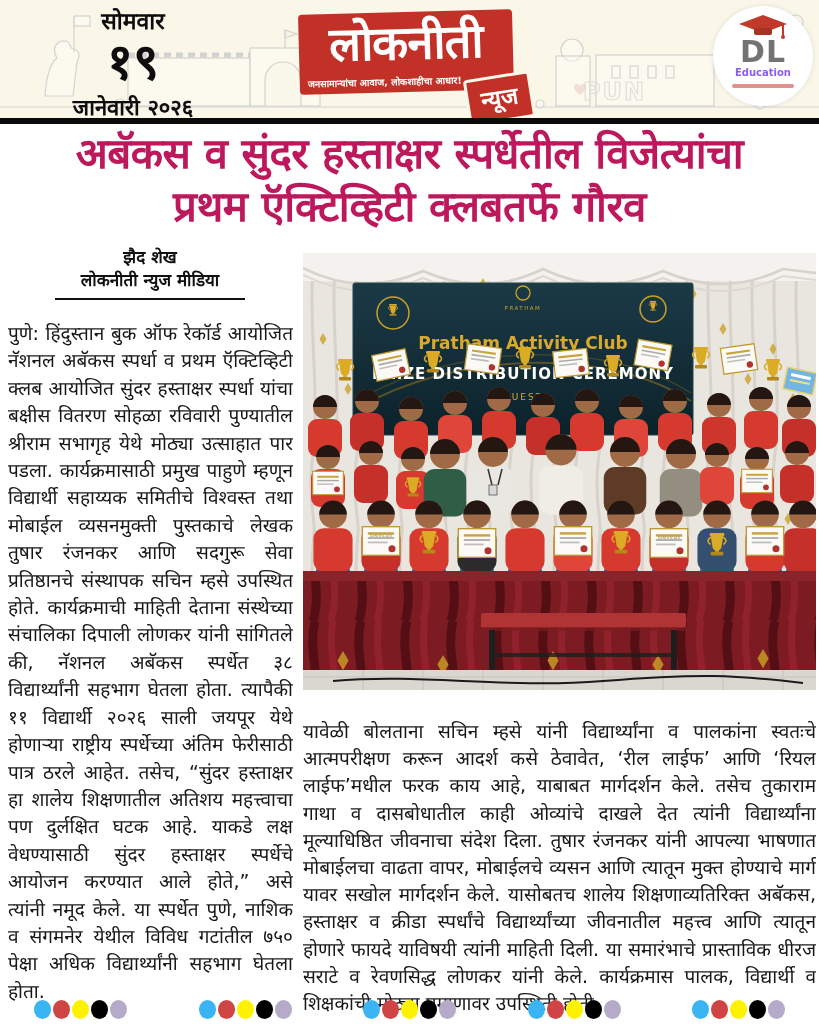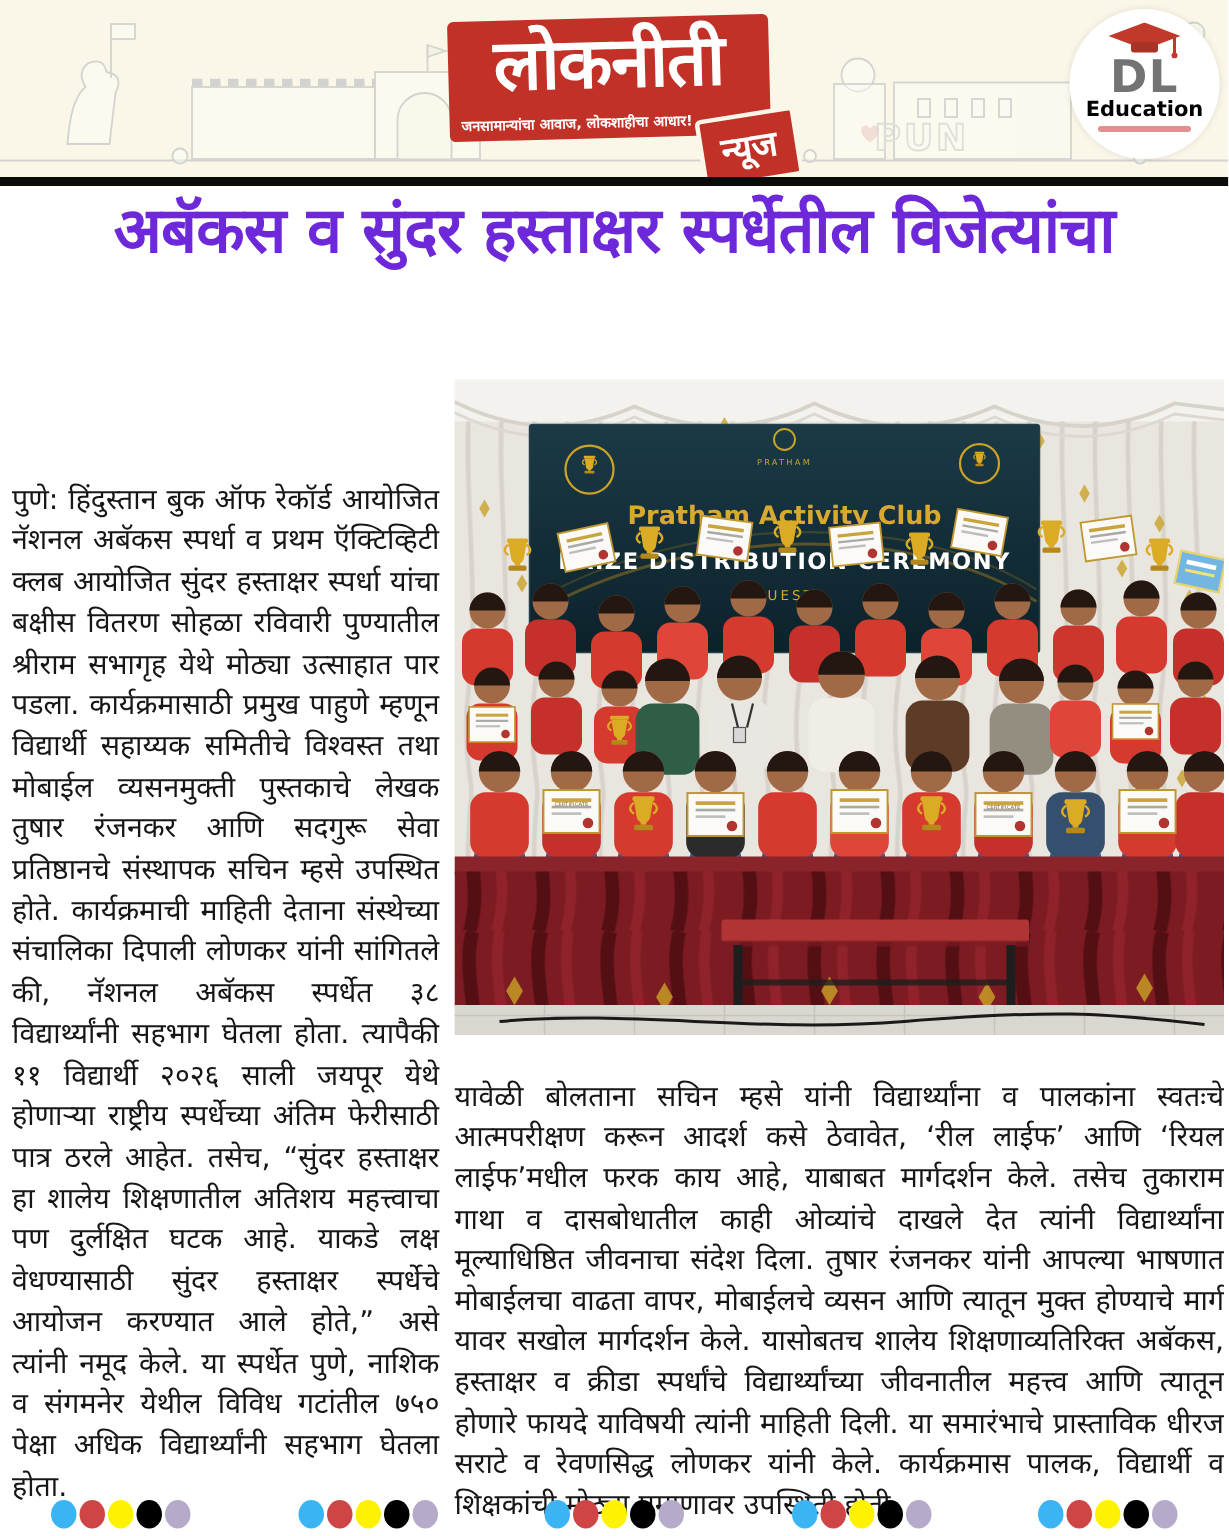--- a/index.html
+++ b/index.html
@@ -16,27 +16,27 @@
 
   .paper-logo{position:absolute;left:299px;top:8px;width:230px;height:104px;}
   .logo-main{position:absolute;left:0;top:4px;width:214px;height:80px;background:#c23127;border-radius:4px;transform:rotate(-1.5deg);}
   .logo-title{color:#fff;font-size:47px;font-weight:800;text-align:center;line-height:62px;letter-spacing:-1px;}
   .logo-tagline{position:absolute;left:8px;bottom:4px;color:#fff;font-size:9.5px;font-weight:700;white-space:nowrap;}
   .logo-sub{position:absolute;right:-4px;bottom:-10px;background:#c23127;color:#fff;font-size:23px;font-weight:800;padding:3px 12px 6px;border-radius:4px;transform:rotate(-9deg);border:3px solid #faf6e8;}
 
   .dl-logo{position:absolute;right:6px;top:6px;width:100px;height:100px;background:#fff;border-radius:50%;text-align:center;box-shadow:0 0 5px rgba(0,0,0,.10);}
   .dl-cap{margin-top:9px;height:24px;}
   .dl-initials{color:#737373;font-size:30px;font-weight:800;line-height:26px;margin-top:-4px;letter-spacing:1px;}
-  .dl-name{color:#000000;font-size:14px;font-weight:700;line-height:16px;}
+  .dl-name{color:#8b5cf6;font-size:10px;font-weight:700;line-height:16px;}
   .dl-strip{width:62px;height:4px;background:#cf4444;opacity:.6;margin:3px auto 0;border-radius:2px;}
 
   .divider{position:absolute;top:118px;left:0;width:819px;height:6px;background:#0a0a0a;}
 
   
-  .headline{position:absolute;top:127px;left:0;width:819px;text-align:center;color:#6d28d9;font-weight:800;}
+  .headline{position:absolute;top:127px;left:0;width:819px;text-align:center;color:#be185d;font-weight:800;}
   .headline div{font-size:42px;line-height:53px;letter-spacing:-.5px;}
 
   
   .byline{position:absolute;left:8px;top:246px;width:284px;text-align:center;font-weight:700;font-size:17px;line-height:23px;color:#111;}
   .byline-rule{width:190px;height:2px;background:#111;margin:6px auto 0;}
   .col1{position:absolute;left:8px;top:301px;width:285px;height:692px;font-size:19px;line-height:27.4px;text-align:justify;color:#161616;overflow:hidden;}
   .col1 b{font-weight:400;}
   .photo{position:absolute;left:303px;top:253px;width:513px;height:437px;}
   .col2{position:absolute;left:303px;top:699px;width:513px;height:300px;font-size:19px;line-height:27.2px;text-align:justify;color:#161616;overflow:hidden;}
 
@@ -77,20 +77,25 @@
         <path d="M350 30 q6 -8 14 -2 q8 -6 12 2 z"></path>
         <line x1="0" y1="107" x2="819" y2="107"></line>
         <circle cx="120" cy="104" r="5"></circle>
           <circle cx="540" cy="104" r="4"></circle>
           <circle cx="760" cy="105" r="4"></circle>
         <text x="583" y="100" font-size="24" font-weight="800" fill="none" stroke="#c8ccd0" letter-spacing="2">PUN</text>
         <path d="M574 86 q3 -5 6 0 q3 -5 6 0 q0 5 -6 9 q-6 -4 -6 -9 z" fill="#d8a0a0" stroke="none"></path>
       </g>
     </svg>
 
+    <div class="date-block">
+      <div class="weekday">सोमवार</div>
+      <div class="daynum">१९</div>
+      <div class="monthyear">जानेवारी २०२६</div>
+    </div>
 
     <div class="paper-logo">
       <div class="logo-main">
         <div class="logo-title">लोकनीती</div>
         <div class="logo-tagline">जनसामान्यांचा आवाज, लोकशाहीचा आधार!</div>
       </div>
       <div class="logo-sub">न्यूज</div>
     </div>
 
     <div class="dl-logo">
@@ -103,22 +108,28 @@
       <div class="dl-initials">DL</div>
       <div class="dl-name">Education</div>
       <div class="dl-strip"></div>
     </div>
   </div>
 
   <div class="divider"></div>
 
   <div class="headline">
     <div>अबॅकस व सुंदर हस्ताक्षर स्पर्धेतील विजेत्यांचा</div>
+    <div>प्रथम ऍक्टिव्हिटी क्लबतर्फे गौरव</div>
   </div>
 
+  <div class="byline">
+    <div>झैद शेख</div>
+    <div>लोकनीती न्युज मीडिया</div>
+    <div class="byline-rule"></div>
+  </div>
 
   <p class="col1"><b>पुणे</b><span>: हिंदुस्तान बुक ऑफ रेकॉर्ड आयोजित नॅशनल अबॅकस स्पर्धा व प्रथम ऍक्टिव्हिटी क्लब आयोजित सुंदर हस्ताक्षर स्पर्धा यांचा बक्षीस वितरण सोहळा रविवारी पुण्यातील श्रीराम सभागृह येथे मोठ्या उत्साहात पार पडला. कार्यक्रमासाठी प्रमुख पाहुणे म्हणून विद्यार्थी सहाय्यक समितीचे विश्वस्त तथा मोबाईल व्यसनमुक्ती पुस्तकाचे लेखक तुषार रंजनकर आणि सदगुरू सेवा प्रतिष्ठानचे संस्थापक सचिन म्हसे उपस्थित होते. कार्यक्रमाची माहिती देताना संस्थेच्या संचालिका दिपाली लोणकर यांनी सांगितले की, नॅशनल अबॅकस स्पर्धेत ३८ विद्यार्थ्यांनी सहभाग घेतला होता. त्यापैकी ११ विद्यार्थी २०२६ साली जयपूर येथे होणाऱ्या राष्ट्रीय स्पर्धेच्या अंतिम फेरीसाठी पात्र ठरले आहेत. तसेच, “सुंदर हस्ताक्षर हा शालेय शिक्षणातील अतिशय महत्त्वाचा पण दुर्लक्षित घटक आहे. याकडे लक्ष वेधण्यासाठी सुंदर हस्ताक्षर स्पर्धेचे आयोजन करण्यात आले होते,” असे त्यांनी नमूद केले. या स्पर्धेत पुणे, नाशिक व संगमनेर येथील विविध गटांतील ७५० पेक्षा अधिक विद्यार्थ्यांनी सहभाग घेतला होता.</span></p>
 
   <svg class="photo" viewBox="0 0 513 437">
     <defs>
       <linearGradient id="bannerGrad" x1="0" y1="0" x2="0" y2="1">
         <stop offset="0" stop-color="#1b3a46"></stop>
           <stop offset="1" stop-color="#0c222b"></stop>
       </linearGradient>
       <pattern id="drape" width="22" height="280" patternUnits="userSpaceOnUse">

